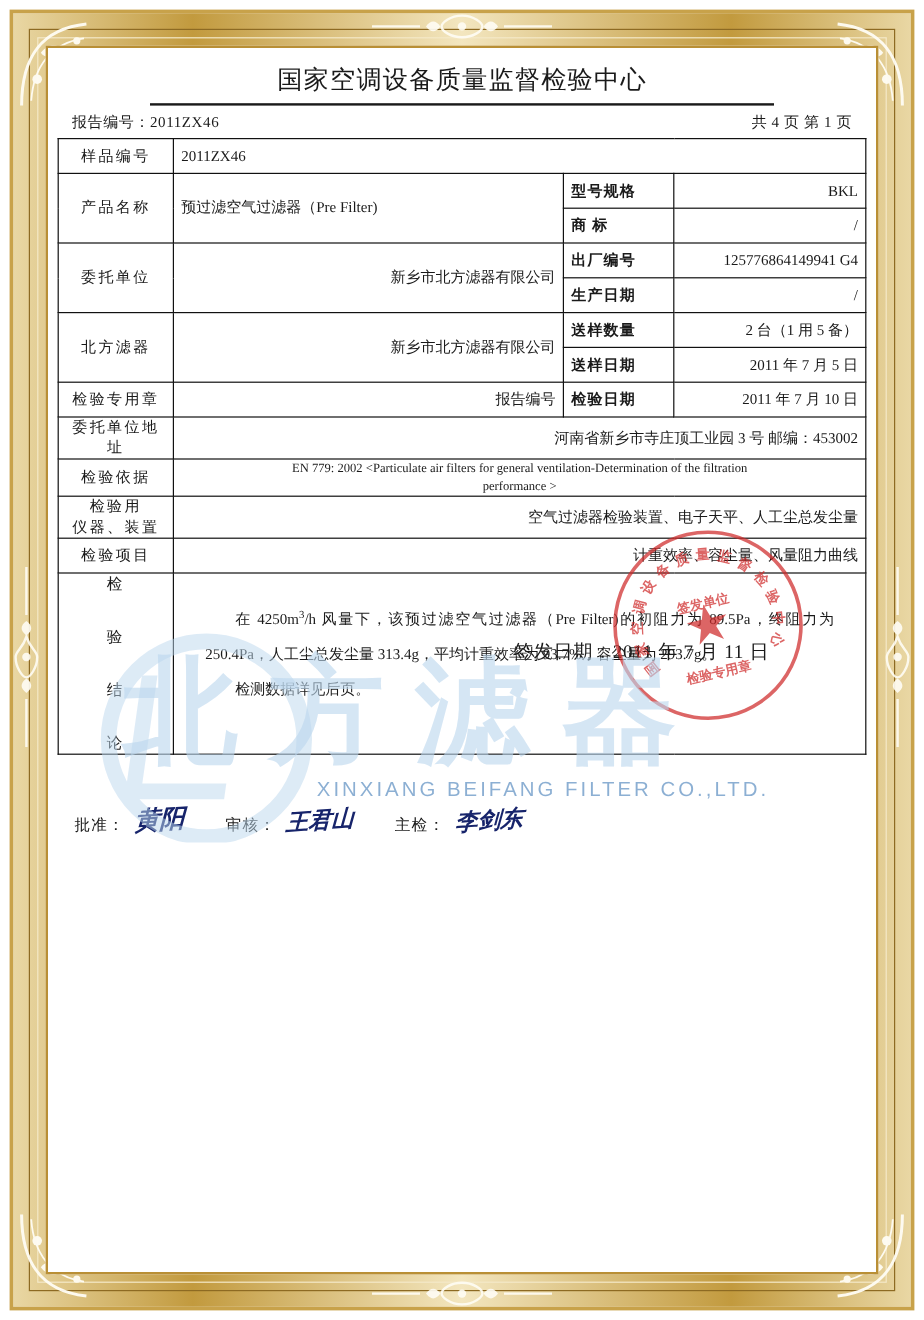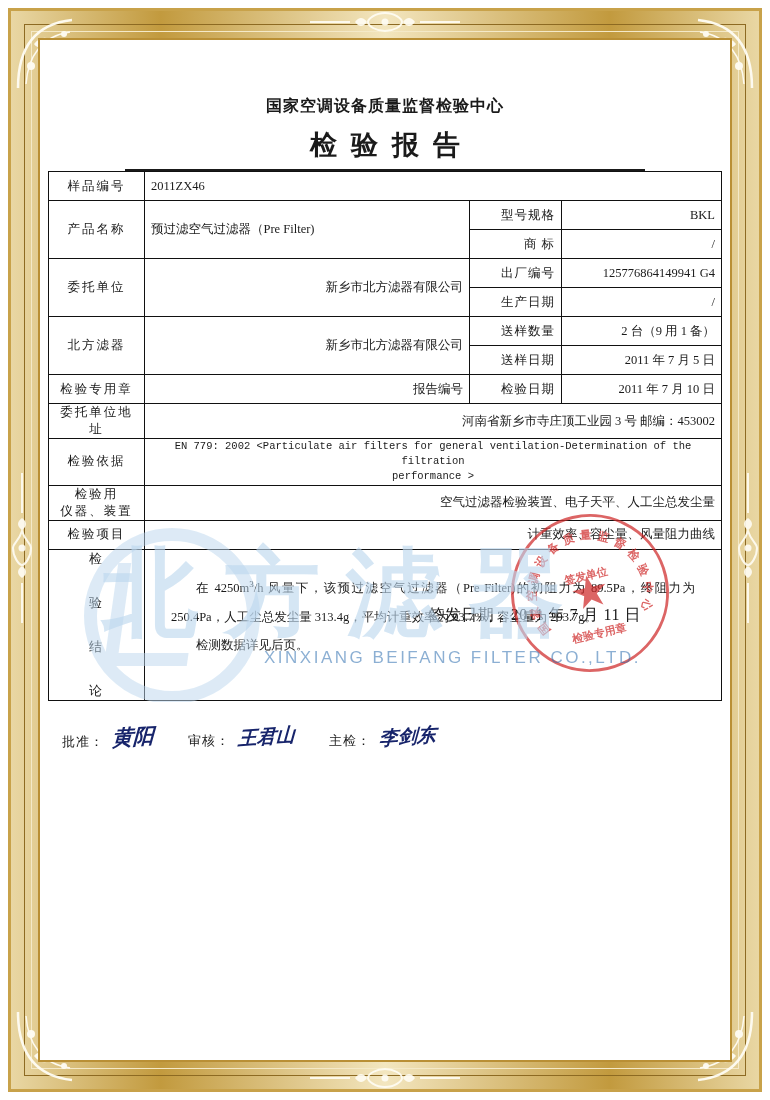--- a/index.html
+++ b/index.html
@@ -75,24 +75,23 @@
 
   
   .content {
     position: absolute;
     left: 48px; top: 52px; right: 48px; bottom: 48px;
     box-sizing: border-box;
   }
 
   .org-title {
     text-align: center;
-    font-size: 16px;
-    font-weight: bold;
+    font-size: 21px;
+    font-weight: normal;
     letter-spacing: 1px;
-    margin-top: 44px;
   }
   .doc-title {
     text-align: center;
     font-size: 27px;
     font-weight: bold;
     letter-spacing: 14px;
     margin-top: 10px;
     padding-left: 14px;
   }
   .title-rule {
@@ -124,36 +123,37 @@
     padding: 0 6px;
     height: 28px;
     vertical-align: middle;
   }
   .lbl {
     text-align: center;
     letter-spacing: 2px;
     width: 96px;
   }
   .lbl2 {
-    text-align: right;
+    text-align: left;
     letter-spacing: 1px;
     width: 92px;
+    font-weight: bold;
   }
   .val-c { text-align: right; }
   .val-l { text-align: left; padding-left: 14px; }
   .tall { height: 36px; }
   .big  { height: 44px; }
 
   .rule-cell {
     text-align: center;
     font-size: 11px;
     line-height: 1.45;
     padding: 4px 10px;
   }
-  .rule-cell .en { font-size: 10.5px; font-family: Liberation Mono, monospace; }
+  .rule-cell .en { font-size: 10.5px; }
 
   .vert-label {
     text-align: center;
     letter-spacing: 2px;
   }
   .vert-stack {
     display: flex;
     flex-direction: column;
     align-items: center;
     gap: 26px;
@@ -285,22 +285,22 @@
     left: 14px; top: 22px;
     width: 70px; height: 90px;
     border-left: 13px solid #bcd7ee;
     border-bottom: 13px solid #bcd7ee;
     transform: skewX(-8deg);
   }
 
   
   .sign-row {
     display: flex;
-    align-items: center;
-    margin-top: 22px;
+    align-items: flex-end;
+    margin-top: 40px;
     padding: 0 14px;
     font-size: 13px;
   }
   .sign-item {
     display: flex;
     align-items: flex-end;
     margin-right: 34px;
     white-space: nowrap;
   }
   .sign-item .sig-label { letter-spacing: 1px; }
@@ -400,23 +400,28 @@
       <circle cx="17" cy="52" r="4" fill="#fffdf5"></circle>
       <circle cx="50" cy="20" r="3" fill="#fffdf5"></circle>
     </svg>
   </div>
 
   <div class="border-inner-frame"></div>
 
   <div class="content">
 
     <div class="org-title">国家空调设备质量监督检验中心</div>
-    <div class="doc-title">检验报告</div>
     <div class="title-rule"></div>
 
+    <div class="meta-row">
+      <div class="meta-left">
+        <span>报告编号：</span><span class="val">2011ZX46</span>
+      </div>
+      <div class="meta-right">共 4 页  第 1 页</div>
+    </div>
 
     <table class="report">
       <colgroup>
         <col style="width:96px">
         <col>
         <col style="width:92px">
         <col style="width:160px">
       </colgroup>
       <tbody>
         <tr>
@@ -440,21 +445,21 @@
           <td class="val-c">125776864149941 G4</td>
         </tr>
         <tr>
           <td class="lbl2">生产日期</td>
           <td class="val-c">/</td>
         </tr>
         <tr>
           <td class="lbl tall" rowspan="2">北方滤器</td>
           <td class="val-c tall" rowspan="2">新乡市北方滤器有限公司</td>
           <td class="lbl2">送样数量</td>
-          <td class="val-c">2 台（9 用 1 备）</td>
+          <td class="val-c">2 台（1 用 5 备）</td>
         </tr>
         <tr>
           <td class="lbl2">送样日期</td>
           <td class="val-c">2011 年 7 月 5 日</td>
         </tr>
         <tr>
           <td class="lbl tall">检验专用章</td>
           <td class="val-c tall">报告编号</td>
           <td class="lbl2 tall">检验日期</td>
           <td class="val-c tall">2011 年 7 月 10 日</td>

